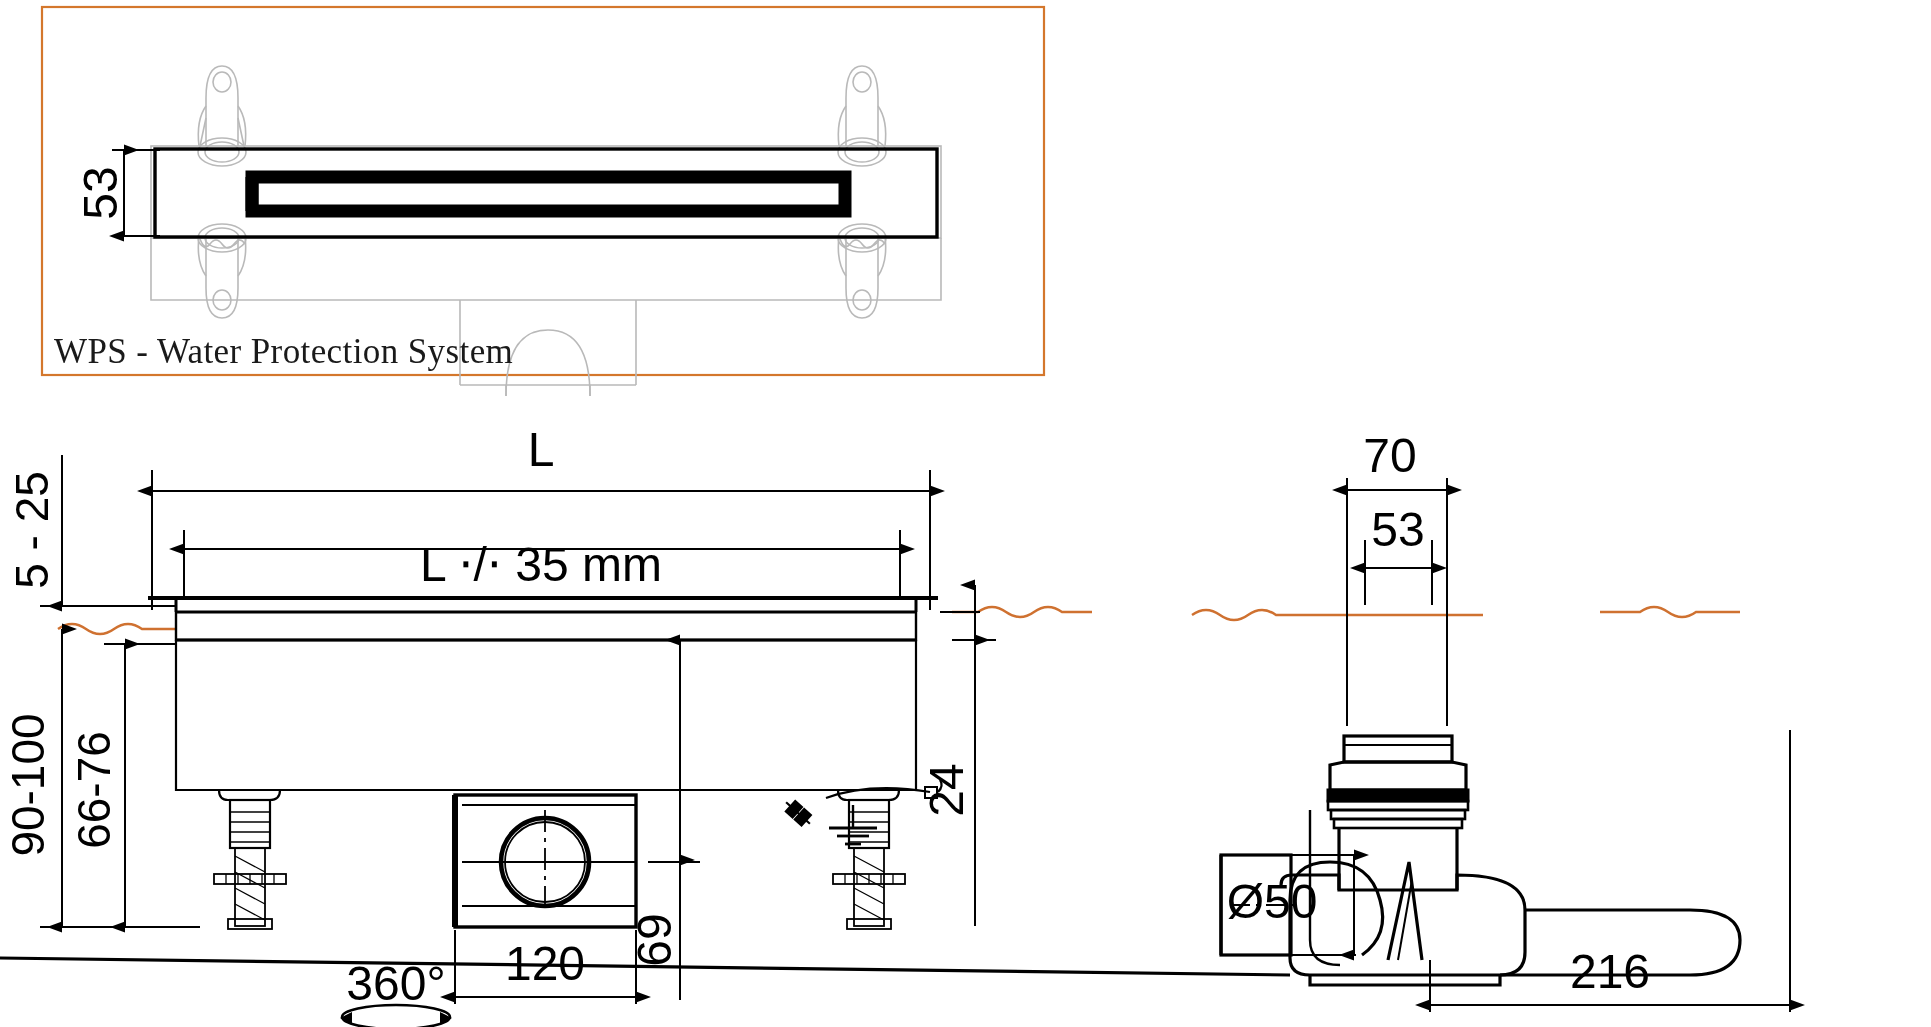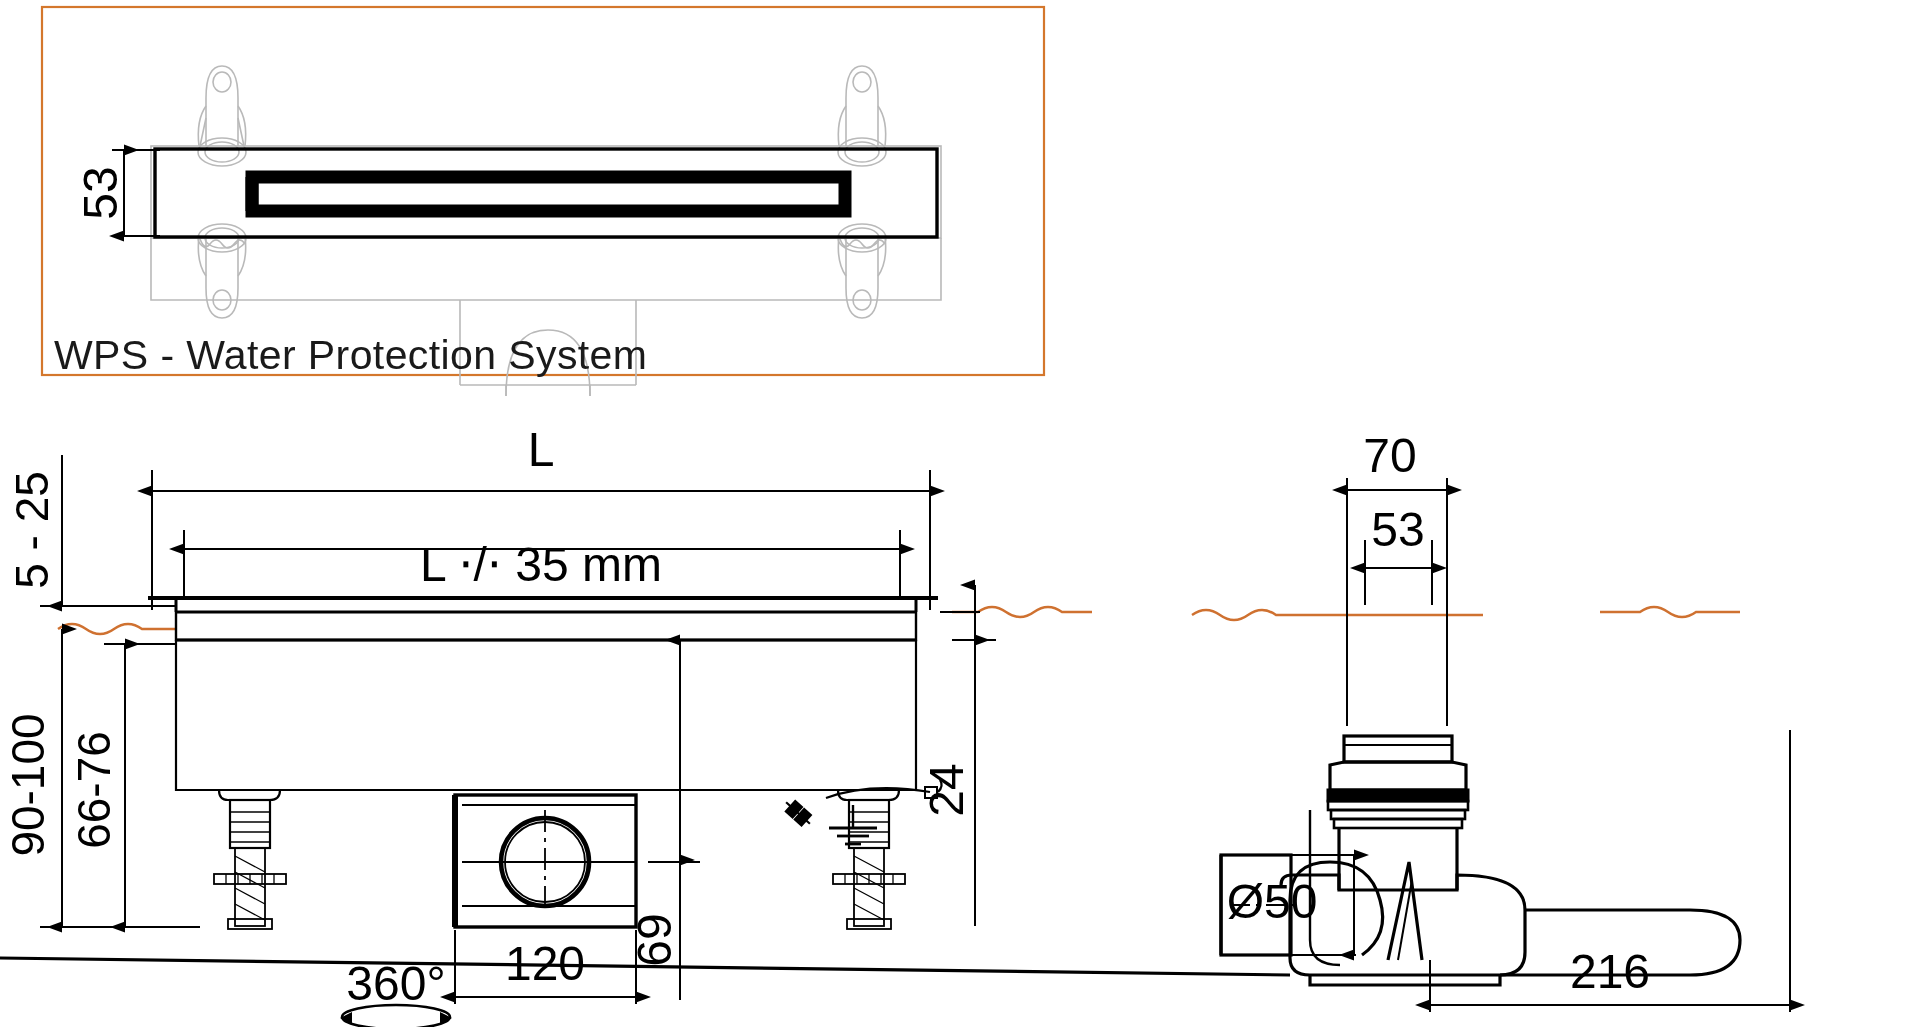--- a/index.html
+++ b/index.html
@@ -2,22 +2,22 @@
 <html><head>
 <meta charset="utf-8">
 <style>
   html,body{margin:0;padding:0;background:#ffffff;}
   body{width:1931px;height:1027px;position:relative;overflow:hidden;
        font-family:"Liberation Sans", sans-serif;color:#000;}
   .stage{position:absolute;left:0;top:0;width:1931px;height:1027px;}
   svg{position:absolute;left:0;top:0;width:1931px;height:1027px;}
   .wps-label{
     position:absolute;
-    font-family:Liberation Sans, sans-serif;
-    font-size:41px;
+    font-family:Liberation Serif, serif;
+    font-size:35px;
     letter-spacing:0.4px;
     color:#1a1a1a;
     white-space:nowrap;
   }
 </style>
 </head>
 <body>
 
 <div class="stage">
 

